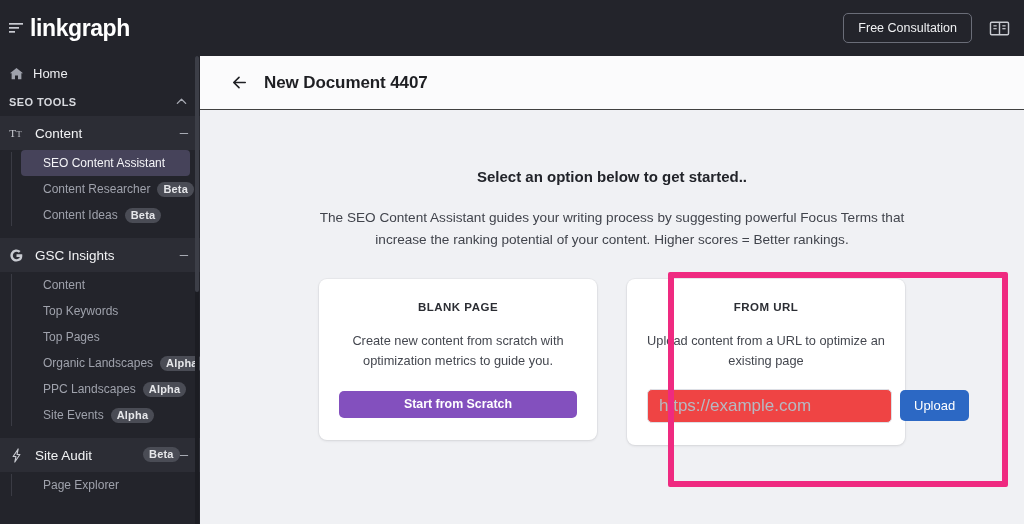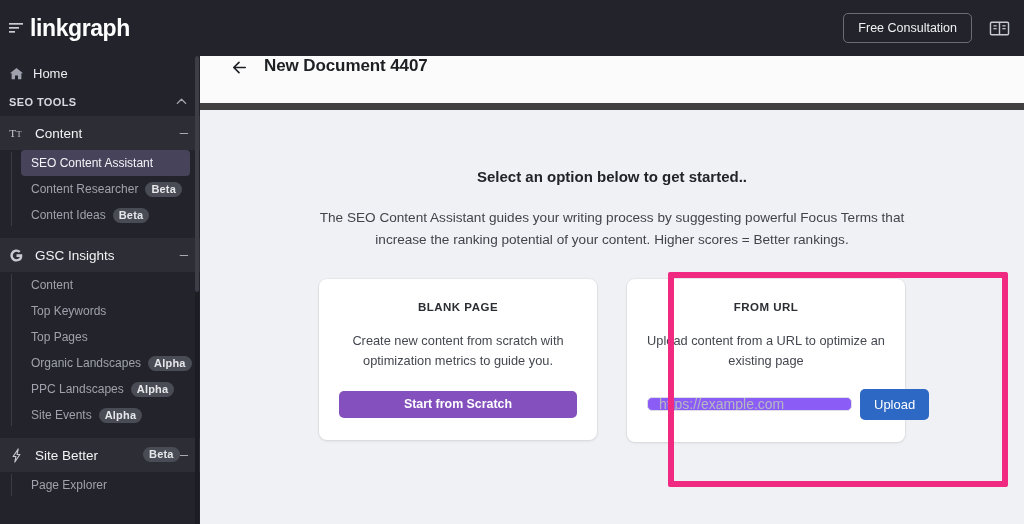--- a/index.html
+++ b/index.html
@@ -69,21 +69,21 @@
   }
 
   .sub-list { position: relative; padding-left: 12px; }
   .sub-list:before {
     content: ""; position: absolute; left: 11px; top: 2px; bottom: 2px;
     width: 1px; background: #3A3B44;
   }
   .sub-item {
     display: flex; align-items: center;
     height: 26px; margin: 0 10px 0 9px;
-    padding-left: 10px; border-radius: 4px;
+    padding-left: 22px; border-radius: 4px;
     color: #9FA2AC; font-size: 12px;
     white-space: nowrap;
   }
   .sub-item.active {
     background: #46435A;
     color: #F4F4F7;
   }
   .badge {
     display: inline-block;
     margin-left: 7px;
@@ -127,22 +127,22 @@
     cursor: pointer;
   }
   #book-icon-btn {
     width: 26px; height: 26px; margin-left: 14px;
     display: flex; align-items: center; justify-content: center;
     cursor: pointer;
   }
 
   #page-head {
     height: 54px; background: #FBFBFC;
-    border-bottom: 7px solid #404040;
-    display: flex; 
+    border-bottom: 1px solid #404040;
+    display: flex; align-items: center;
     padding-left: 28px;
     flex: 0 0 54px;
   }
   #back-arrow { width: 22px; height: 22px; display:flex; align-items:center; justify-content:center; cursor: pointer; margin-right: 14px; }
   #doc-title { font-size: 17px; color: #1E1F23; font-weight: bold; letter-spacing: -0.1px; }
 
   #content {
     flex: 1; background: #F0F1F4;
     position: relative;
     display: flex; flex-direction: column; align-items: center;
@@ -191,25 +191,25 @@
     width: 100%; height: 27px;
     border: none; border-radius: 5px;
     background: #8350BE;
     color: #FFFFFF;
     font-size: 12.4px; font-weight: bold;
     font-family: "Liberation Sans", sans-serif;
     cursor: pointer;
   }
   #url-row { margin-top: 18px; display: flex; width: 100%; align-items: center; gap: 8px; }
   #url-input {
-    flex: 1; height: 14px;
+    flex: 1; height: 34px;
     border: 1px solid #DDDFE5; border-radius: 5px;
-    background: #8b5cf6;
+    background: #ef4444;
     padding: 0 11px;
-    font-size: 14px;
+    font-size: 17px;
     font-family: "Liberation Sans", sans-serif;
     color: #2B2D33;
     outline: none;
   }
   #url-input::placeholder { color: #B6B9C2; }
   #upload-btn {
     height: 31px; padding: 0 14px;
     border: none; border-radius: 5px;
     background: #2C68C4;
     color: #FFFFFF;
@@ -326,21 +326,21 @@
           <span class="badge">Alpha</span>
         </div>
       </div>
 
       <div class="group-head" style="margin-top:10px">
         <span class="ico">
           <svg viewBox="0 0 16 16" width="15" height="15">
             <path d="M9.8 1 L4.4 9.1 L7.4 9.1 L6.2 15 L11.6 6.9 L8.6 6.9 Z" fill="none" stroke="#C9CBD2" stroke-width="1.2" stroke-linejoin="round"></path>
           </svg>
         </span>
-        <span class="label">Site Better</span>
+        <span class="label">Site Audit</span>
         <span class="badge inhead">Beta</span>
         <span class="minus" style="margin-left:auto">–</span>
       </div>
       <div class="sub-list">
         <div class="sub-item">
           <span>Page Explorer</span>
         </div>
       </div>
 
     </div>

